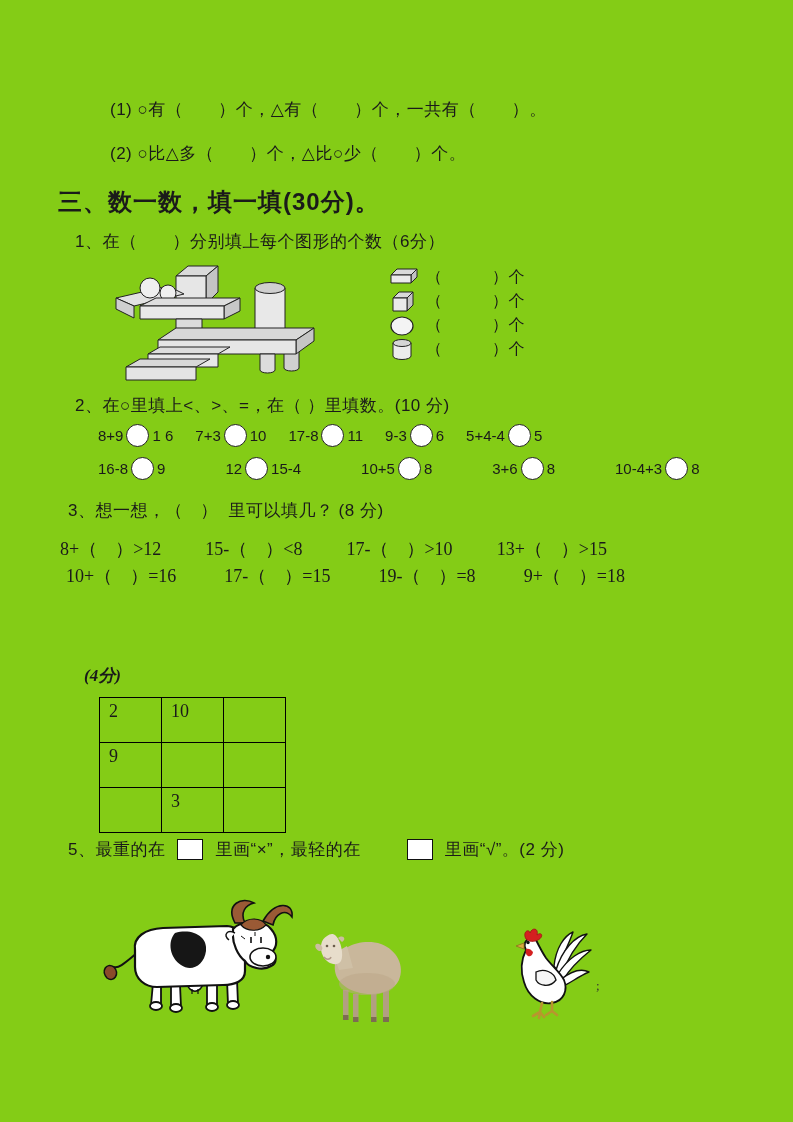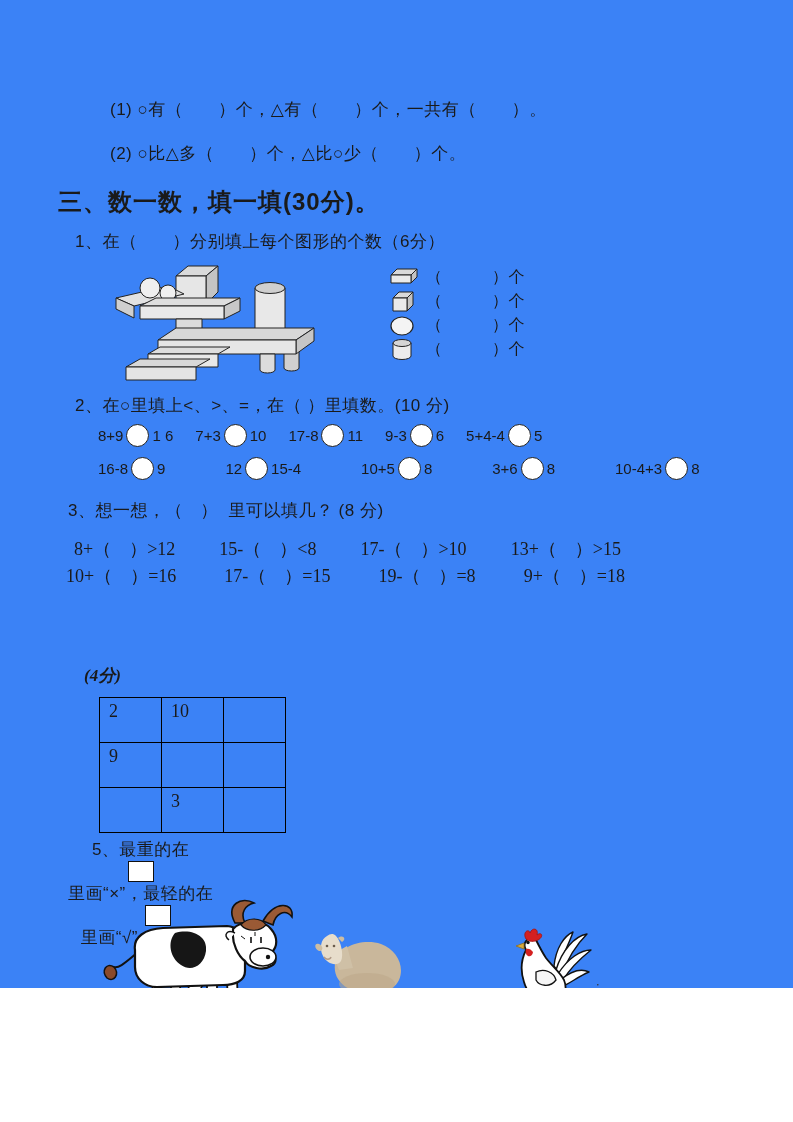--- a/index.html
+++ b/index.html
@@ -1,16 +1,16 @@
 <!DOCTYPE html>
 <html><head>
 <meta charset="utf-8">
 <style>
   html,body{margin:0;padding:0;background:#fff;}
-  .page{position:relative;width:793px;height:988px;background:#3b82f6;overflow:hidden;
+  .page{position:relative;width:793px;height:1122px;background:#84cc16;overflow:hidden;
         font-family:"Liberation Sans","DejaVu Sans",sans-serif;color:#1a1a1a;}
   .abs{position:absolute;white-space:pre-wrap;}
   .cn{font-size:17px;letter-spacing:.5px;}
   .sec-title{font-size:24px;font-weight:bold;letter-spacing:1px;}
   .shape-list{display:flex;flex-direction:column;gap:2px;}
   .shape-row{display:flex;align-items:center;height:22px;gap:6px;}
   .blank-txt{font-size:16px;letter-spacing:.5px;}
   .cmp-row{display:flex;align-items:center;font-size:15px;}
   .cmp-row1{gap:22px;}
   .cmp-row2{gap:60px;}
@@ -18,21 +18,21 @@
   .circ{display:inline-block;width:21px;height:21px;border:1.6px solid #222;
         border-radius:50%;margin:0 3px;background:#fff;}
   .serif-row{display:flex;font-family:"Liberation Serif","DejaVu Serif",serif;font-size:18px;}
   .q3r1{gap:44px;}
   .q3r2{gap:48px;}
   .pts-bold{font-size:17px;font-weight:bold;font-family:"Liberation Serif","DejaVu Serif",serif;}
   table.magic{border-collapse:collapse;}
   table.magic td{width:52px;height:41px;border:1.6px solid #000;
         font-family:"Liberation Serif","DejaVu Serif",serif;font-size:18px;
         vertical-align:top;padding:3px 0 0 9px;}
-  .q5-line{display:flex;align-items:center;font-size:17px;letter-spacing:.5px;flex-direction:column;}
+  .q5-line{display:flex;align-items:center;font-size:17px;letter-spacing:.5px;}
   .sq{display:inline-block;width:24px;height:19px;border:1.6px solid #111;margin:0 12px;background:#fff;}
   .sq2{margin-left:46px;}
   .mark{font-family:"Liberation Serif","DejaVu Serif",serif;font-size:13px;color:#333;}
   svg{display:block;}
 </style>
 </head>
 <body>
 
 <div class="page">
 
@@ -130,21 +130,21 @@
 
   <div class="abs cmp-row cmp-row2" style="left:98px;top:457px;">
     <span class="cmp-item"><span>16-8</span><span class="circ"></span><span>9</span></span>
     <span class="cmp-item"><span>12</span><span class="circ"></span><span>15-4</span></span>
     <span class="cmp-item"><span>10+5</span><span class="circ"></span><span>8</span></span>
     <span class="cmp-item"><span>3+6</span><span class="circ"></span><span>8</span></span>
     <span class="cmp-item"><span>10-4+3</span><span class="circ"></span><span>8</span></span>
   </div>
 
   <div class="abs cn" style="left:68px;top:499px;">3、想一想，（　）  里可以填几？ (8 分)</div>
-  <div class="abs serif-row q3r1" style="left:74px;top:537px;">
+  <div class="abs serif-row q3r1" style="left:60px;top:537px;">
     <span>8+（　）&gt;12</span>
     <span>15-（　）&lt;8</span>
     <span>17-（　）&gt;10</span>
     <span>13+（　）&gt;15</span>
   </div>
   <div class="abs serif-row q3r2" style="left:66px;top:564px;">
     <span>10+（　）=16</span>
     <span>17-（　）=15</span>
     <span>19-（　）=8</span>
     <span>9+（　）=18</span>

